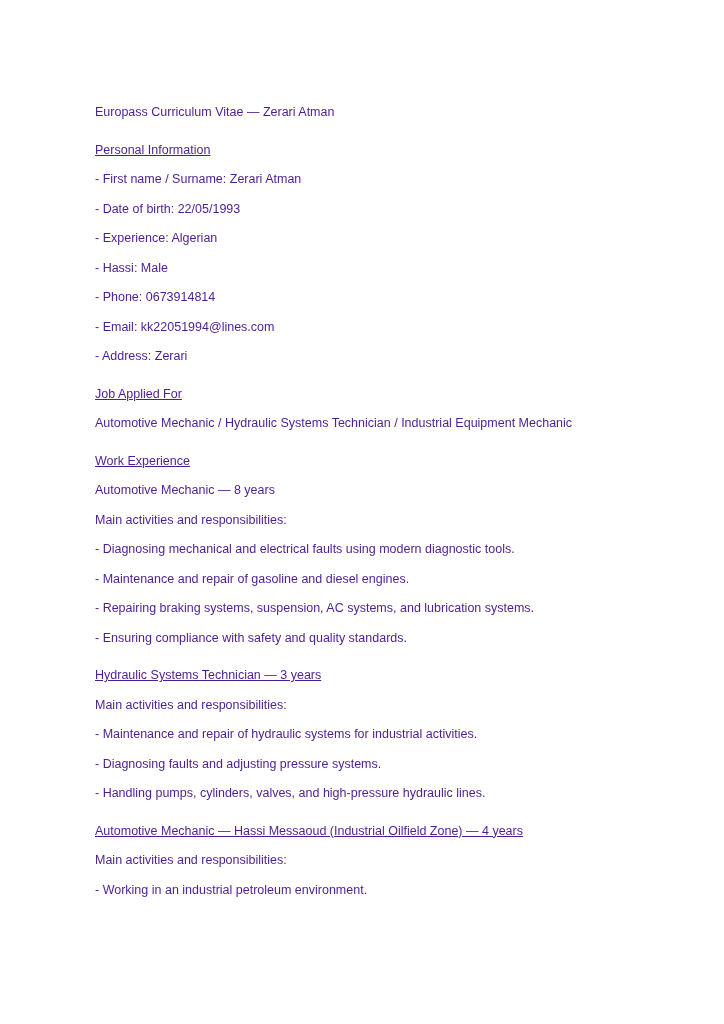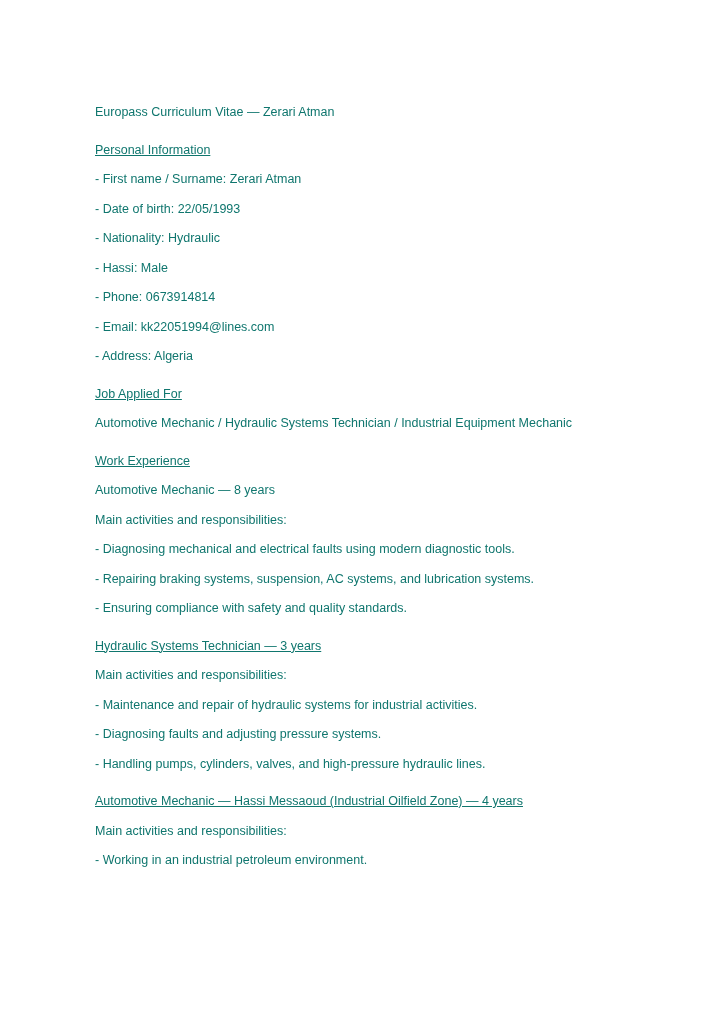--- a/index.html
+++ b/index.html
@@ -12,21 +12,21 @@
   }
   .page {
     position: relative;
     width: 724px;
     height: 1024px;
     background: #ffffff;
     padding: 98px 60px 0 95px;
     font-family: "Liberation Sans", sans-serif;
     font-size: 12.5px;
     line-height: 29.5px;
-    color: #0f766e;
+    color: #4c1d95;
     -webkit-font-smoothing: antialiased;
   }
   .line {
     margin: 0;
     white-space: nowrap;
   }
   .gap {
     margin-top: 8px;
     text-decoration: underline;
   }
@@ -34,34 +34,35 @@
 </head>
 <body>
 
 <div class="page">
 
   <p class="line">Europass Curriculum Vitae — Zerari Atman</p>
 
   <p class="line gap">Personal Information</p>
   <p class="line">- First name / Surname: Zerari Atman</p>
   <p class="line">- Date of birth: 22/05/1993</p>
-  <p class="line">- Nationality: Hydraulic</p>
+  <p class="line">- Experience: Algerian</p>
   <p class="line">- Hassi: Male</p>
   <p class="line">- Phone: 0673914814</p>
   <p class="line">- Email: kk22051994@lines.com</p>
-  <p class="line">- Address: Algeria</p>
+  <p class="line">- Address: Zerari</p>
 
   <p class="line gap">Job Applied For</p>
   <p class="line">Automotive Mechanic / Hydraulic Systems Technician / Industrial Equipment Mechanic</p>
 
   <p class="line gap">Work Experience</p>
 
   <p class="line">Automotive Mechanic — 8 years</p>
   <p class="line">Main activities and responsibilities:</p>
   <p class="line">- Diagnosing mechanical and electrical faults using modern diagnostic tools.</p>
+  <p class="line">- Maintenance and repair of gasoline and diesel engines.</p>
   <p class="line">- Repairing braking systems, suspension, AC systems, and lubrication systems.</p>
   <p class="line">- Ensuring compliance with safety and quality standards.</p>
 
   <p class="line gap">Hydraulic Systems Technician — 3 years</p>
   <p class="line">Main activities and responsibilities:</p>
   <p class="line">- Maintenance and repair of hydraulic systems for industrial activities.</p>
   <p class="line">- Diagnosing faults and adjusting pressure systems.</p>
   <p class="line">- Handling pumps, cylinders, valves, and high-pressure hydraulic lines.</p>
 
   <p class="line gap">Automotive Mechanic — Hassi Messaoud (Industrial Oilfield Zone) — 4 years</p>

